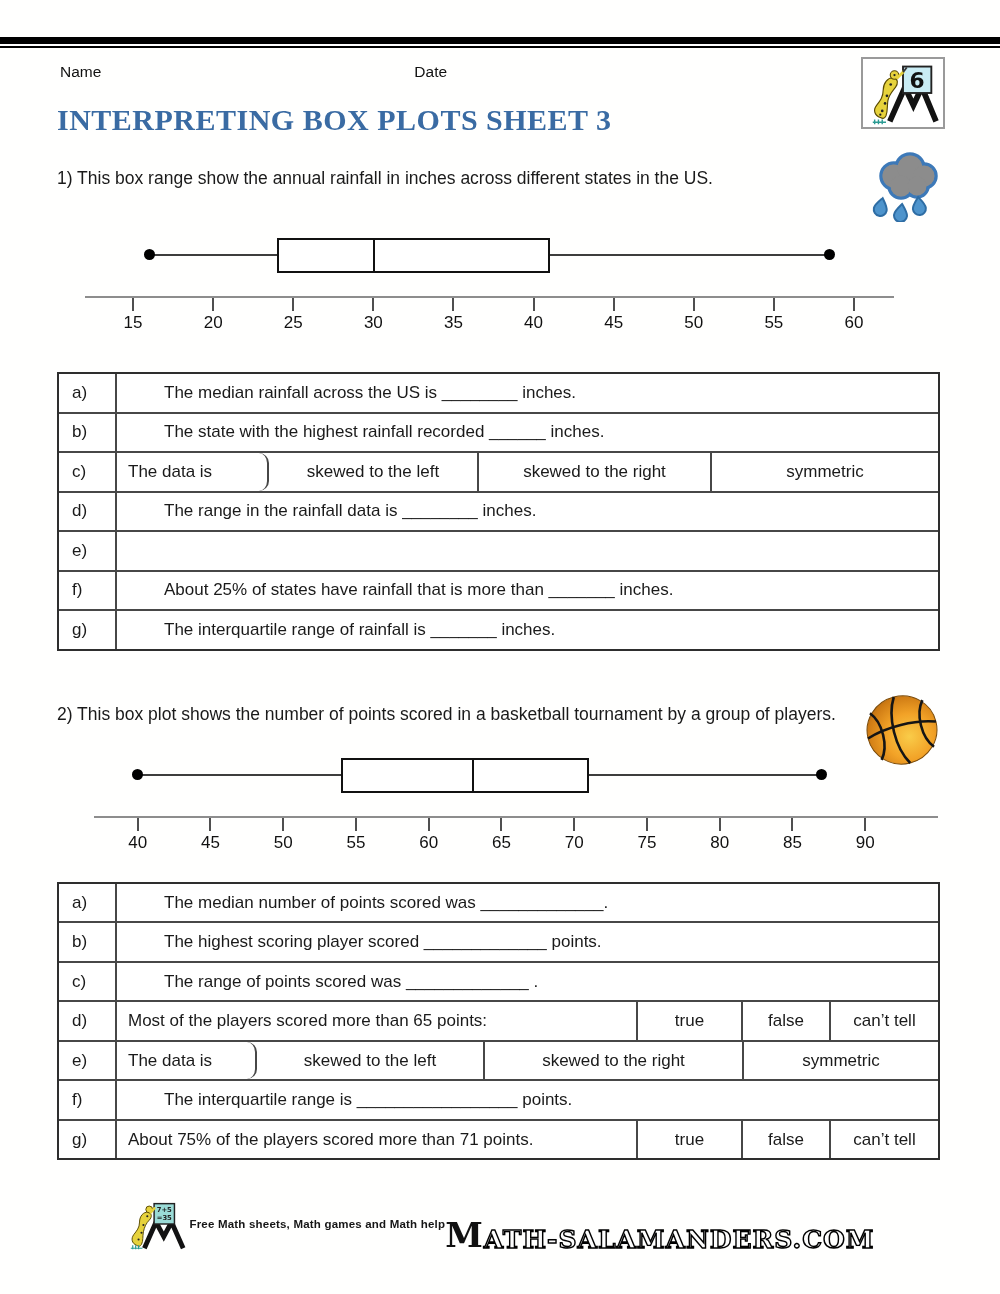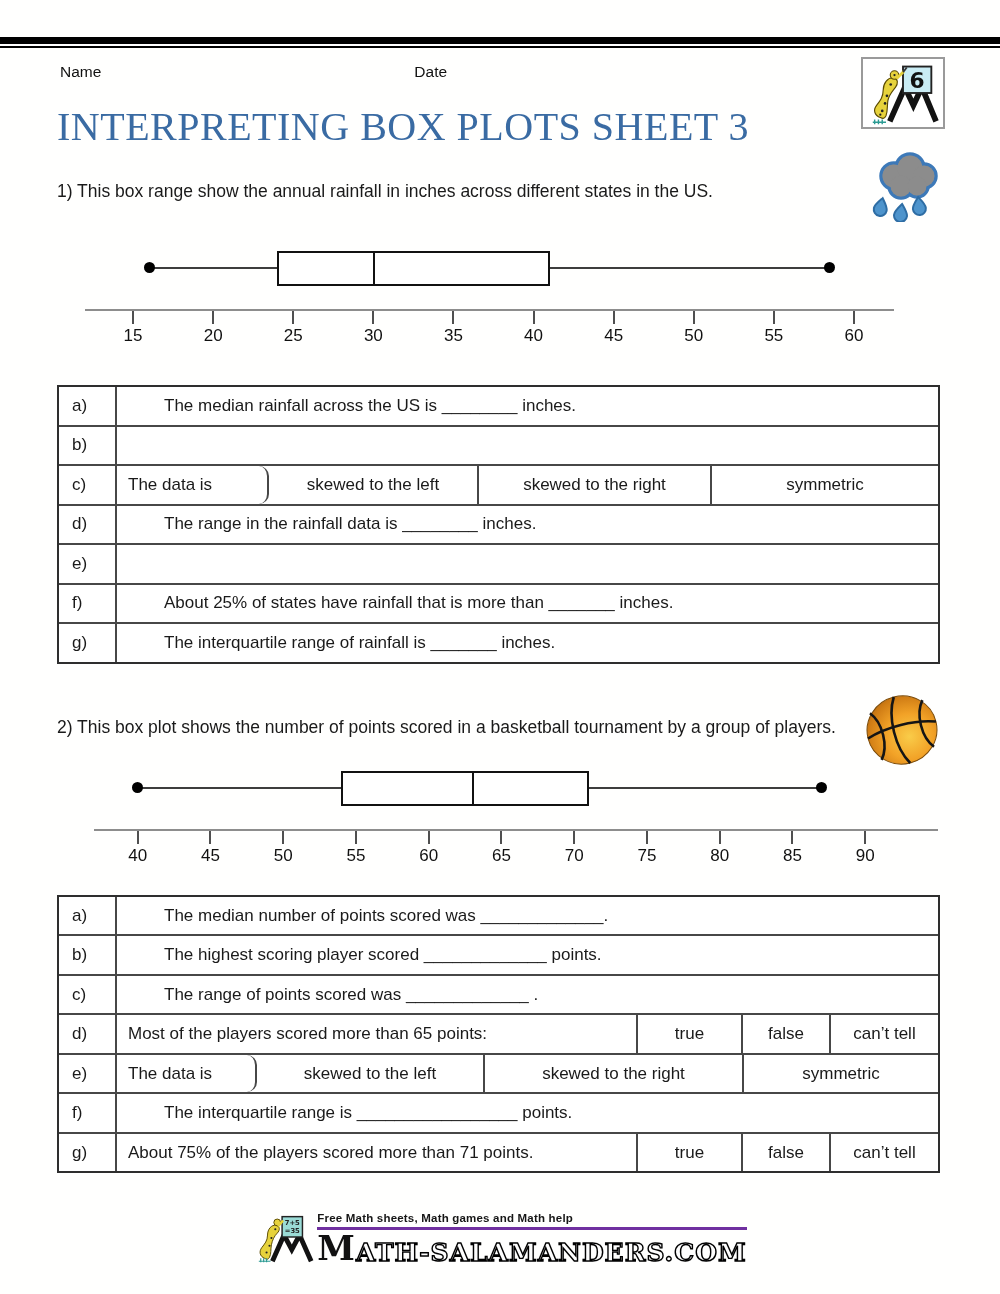--- a/index.html
+++ b/index.html
@@ -12,22 +12,22 @@
   .topbar .b2{height:2px;background:#fff;}
   .topbar .b3{height:2px;background:#000;}
 
   
   .header-row{margin:15px 0 0 60px;font-size:15.5px;color:#111;}
   .header-row .name{display:inline-block;width:350px;}
 
   .logo-box{position:absolute;top:57px;right:55px;width:84px;height:72px;background:#fff;
             border:2px solid #9a9a9a;box-sizing:border-box;}
 
-  .title{margin:22px 0 0 57px;font-family:"Liberation Serif", serif;font-weight:400;
-         font-size:40px;letter-spacing:.5px;color:#3a6ba3;}
+  .title{margin:22px 0 0 57px;font-family:"Liberation Serif", serif;font-weight:700;
+         font-size:30px;letter-spacing:.5px;color:#3a6ba3;}
 
   .q{position:relative;margin:28px 0 0 57px;width:800px;font-size:17.5px;line-height:1.55;}
   .q2{margin-top:50px;}
 
   .icon-cloud{position:absolute;top:146px;right:56px;}
   .icon-ball{position:absolute;top:692px;right:58px;}
 
   
   .plot{position:relative;height:100px;}
   .plot1{margin:46px 0 0 85px;width:809px;}
@@ -61,21 +61,21 @@
   .t2 .kind-choice .tcell:nth-child(2){flex:none;width:140px;}
   .t2 .kind-choice .tcell:nth-child(3){flex:none;width:228px;}
   .t2 .kind-choice .tcell:nth-child(4){flex:none;width:259px;}
   .t2 .kind-choice .tcell:nth-child(5){flex:1;}
   .kind-tf .tcell:nth-child(3){flex:none;width:105px;}
   .kind-tf .tcell:nth-child(4){flex:none;width:88px;}
   .kind-tf .tcell:nth-child(5){flex:none;width:107px;}
 
   
   .footer{margin-top:36px;display:flex;justify-content:center;align-items:flex-end;}
-  .footer-text{display:flex;flex-direction:column;}
+  .footer-text{display:flex;}
   .tagline{font-size:11.5px;font-weight:bold;color:#161616;letter-spacing:.2px;}
   .rule{height:3px;background:#7030a0;margin:3px 0 1px 0;}
   .site{font-family:"DejaVu Serif", serif;font-weight:bold;font-size:25px;letter-spacing:1px;
         color:#fdfdfd;-webkit-text-stroke:1.4px #000;text-shadow:0 0 1px #000;line-height:1;}
   .site .bigm{font-size:34px;color:#111;-webkit-text-stroke:0;text-shadow:none;vertical-align:bottom;}
 </style>
 </head>
 <body>
 
 <div class="page">
@@ -171,20 +171,21 @@
       <div class="bp-ticklabel" style="left: 95.0495%;">60</div>
     </div>
 
   <div class="wtable t1" id="table1">
       <div class="trow kind-single">
         <div class="tlabel">a)</div>
         <div class="tcell">The median rainfall across the US is ________ inches.</div>
       </div>
       <div class="trow kind-single">
         <div class="tlabel">b)</div>
+        <div class="tcell">The state with the highest rainfall recorded ______ inches.</div>
       </div>
       <div class="trow kind-choice">
         <div class="tlabel">c)</div>
         <div class="tcell">The data is</div>
         <div class="tcell">skewed to the left</div>
         <div class="tcell">skewed to the right</div>
         <div class="tcell">symmetric</div>
       </div>
       <div class="trow kind-single">
         <div class="tlabel">d)</div>

